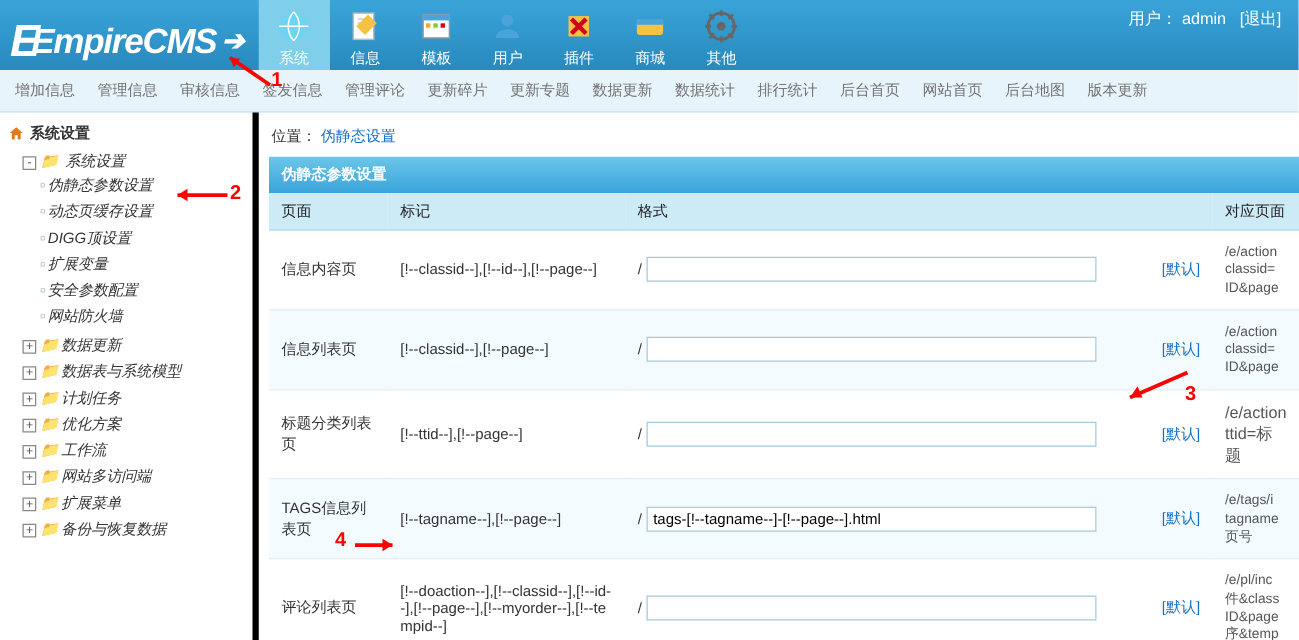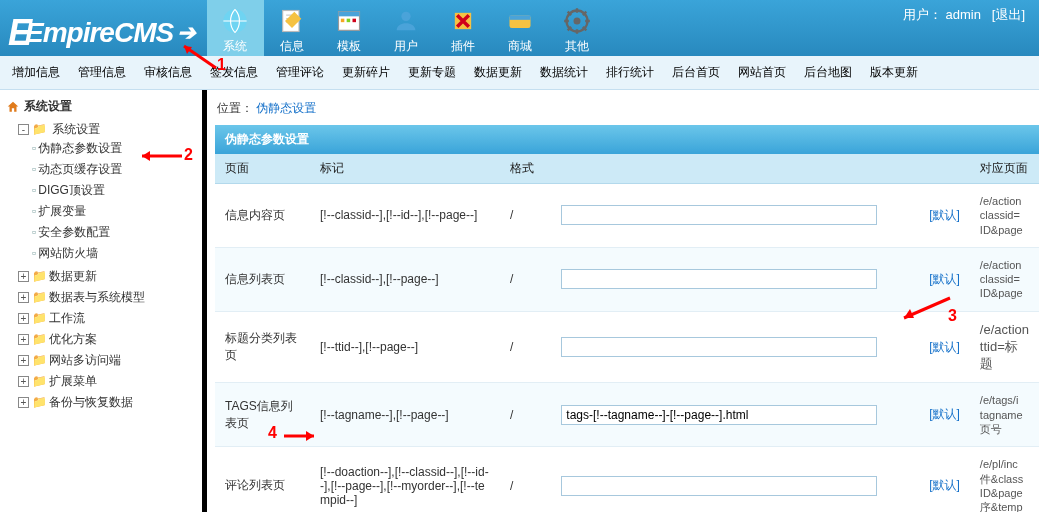--- a/index.html
+++ b/index.html
@@ -7,41 +7,41 @@
 .topbar { background: linear-gradient(#3aa4d9, #2889be); height: 56px; display: flex; align-items: stretch; color: #fff; position: relative; }
 .logo { font-size: 28px; font-style: italic; font-weight: bold; padding: 10px 12px 0 8px; letter-spacing: -1px; display: flex; align-items: center; }
 .logo .cap { font-size: 36px; }
 .logo-arrow { margin-left: 4px; font-size: 22px; }
 .mainmenu { display: flex; }
 .mainmenu .mitem { width: 57px; text-align: center; padding-top: 6px; cursor: pointer; }
 .mainmenu .mitem.active { background: #7fcfea; }
 .mainmenu .micon { width: 30px; height: 30px; margin: 0 auto 2px; display: flex; align-items: center; justify-content: center; }
 .userbox { margin-left: auto; padding: 6px 14px 0 0; font-size: 13px; }
 .userbox a { color: #fff; text-decoration: none; }
-.submenu { background: #e8f4fb; border-bottom: 1px solid #c5dff0; padding: 8px 12px; display: flex; gap: 18px; color: #000000; }
+.submenu { background: #e8f4fb; border-bottom: 1px solid #c5dff0; padding: 8px 12px; display: flex; gap: 18px; color: #737373; }
 .submenu span { cursor: pointer; }
 .wrap { display: flex; height: calc(512px - 56px - 33px); }
 .sidebar { width: 207px; border-right: 5px solid #000000; padding: 6px 4px; overflow: auto; }
 .side-title { font-weight: bold; padding: 2px 0 4px 2px; display: flex; align-items: center; gap: 4px; }
-.tree ul { list-style: none; padding-left: 14px; }
+.tree ul { list-style: none; padding-left: 14px; font-style: italic; }
 .tree li { padding: 2px 0; white-space: nowrap; }
 .tree .tg { display: inline-block; width: 11px; height: 11px; border: 1px solid #888; text-align: center; line-height: 9px; font-size: 10px; margin-right: 3px; background: #fff; color: #555; }
 .tree .folder { color: #c9a63b; margin-right: 2px; }
 .tree .file { color: #8aa; margin-right: 2px; }
 .tree a { color: #333; text-decoration: none; cursor: pointer; }
 .main { flex: 1; padding: 6px 0 0 8px; overflow: auto; }
 .breadcrumb { padding: 4px 2px 8px; }
 .breadcrumb a { color: #1470c9; text-decoration: none; }
 .panel-head { background: linear-gradient(#6bc6ea, #3aa4d9); color: #fff; font-weight: bold; padding: 6px 10px; }
 table.settings { width: 100%; border-collapse: collapse; }
 table.settings th { background: #cdeaf7; text-align: left; padding: 6px 10px; font-weight: normal; color: #222; border-bottom: 1px solid #b3d9ec; }
 table.settings td { padding: 10px 10px; border-bottom: 1px solid #e2eef5; vertical-align: middle; }
 table.settings tr:nth-child(even) td { background: #f4fbfe; }
 .fmt-cell { display: flex; align-items: center; gap: 4px; }
-.fmt-cell input { flex: 1; height: 20px; border: 1px solid #a7c8dd; padding: 0 4px; font-size: 12px; margin-left: 44px; }
+.fmt-cell input { flex: 1; height: 20px; border: 1px solid #a7c8dd; padding: 0 4px; font-size: 12px; }
 .fmt-cell .slash { color: #333; }
 .fmt-cell a { color: #1470c9; text-decoration: none; padding-left: 48px; }
 .arrow-red { position: absolute; color: #f00; font-weight: bold; pointer-events: none; z-index: 50; }
 .num-label { font-size: 16px; }
 svg { display: block; }
 .home-ico { width:14px; height:14px; }
 </style>
 </head>
 <body>
 
@@ -164,22 +164,23 @@
               <li><span class="file">▫</span><a>DIGG顶设置</a></li>
               <li><span class="file">▫</span><a>扩展变量</a></li>
               <li><span class="file">▫</span><a>安全参数配置</a></li>
               <li><span class="file">▫</span><a>网站防火墙</a></li>
             </ul>
         </li>
       </ul>
       <ul id="tree-others">
           <li><span class="tg">+</span><span class="folder">📁</span><a>数据更新</a></li>
           <li><span class="tg">+</span><span class="folder">📁</span><a>数据表与系统模型</a></li>
+          <li><span class="tg">+</span><span class="folder">📁</span><a>计划任务</a></li>
+          <li><span class="tg">+</span><span class="folder">📁</span><a>优化方案</a></li>
           <li><span class="tg">+</span><span class="folder">📁</span><a>工作流</a></li>
-          <li><span class="tg">+</span><span class="folder">📁</span><a>优化方案</a></li>
           <li><span class="tg">+</span><span class="folder">📁</span><a>网站多访问端</a></li>
           <li><span class="tg">+</span><span class="folder">📁</span><a>扩展菜单</a></li>
           <li><span class="tg">+</span><span class="folder">📁</span><a>备份与恢复数据</a></li>
         </ul>
     </div>
   </div>
 
   <div class="main">
     <div class="breadcrumb">
       <span>位置：</span>

